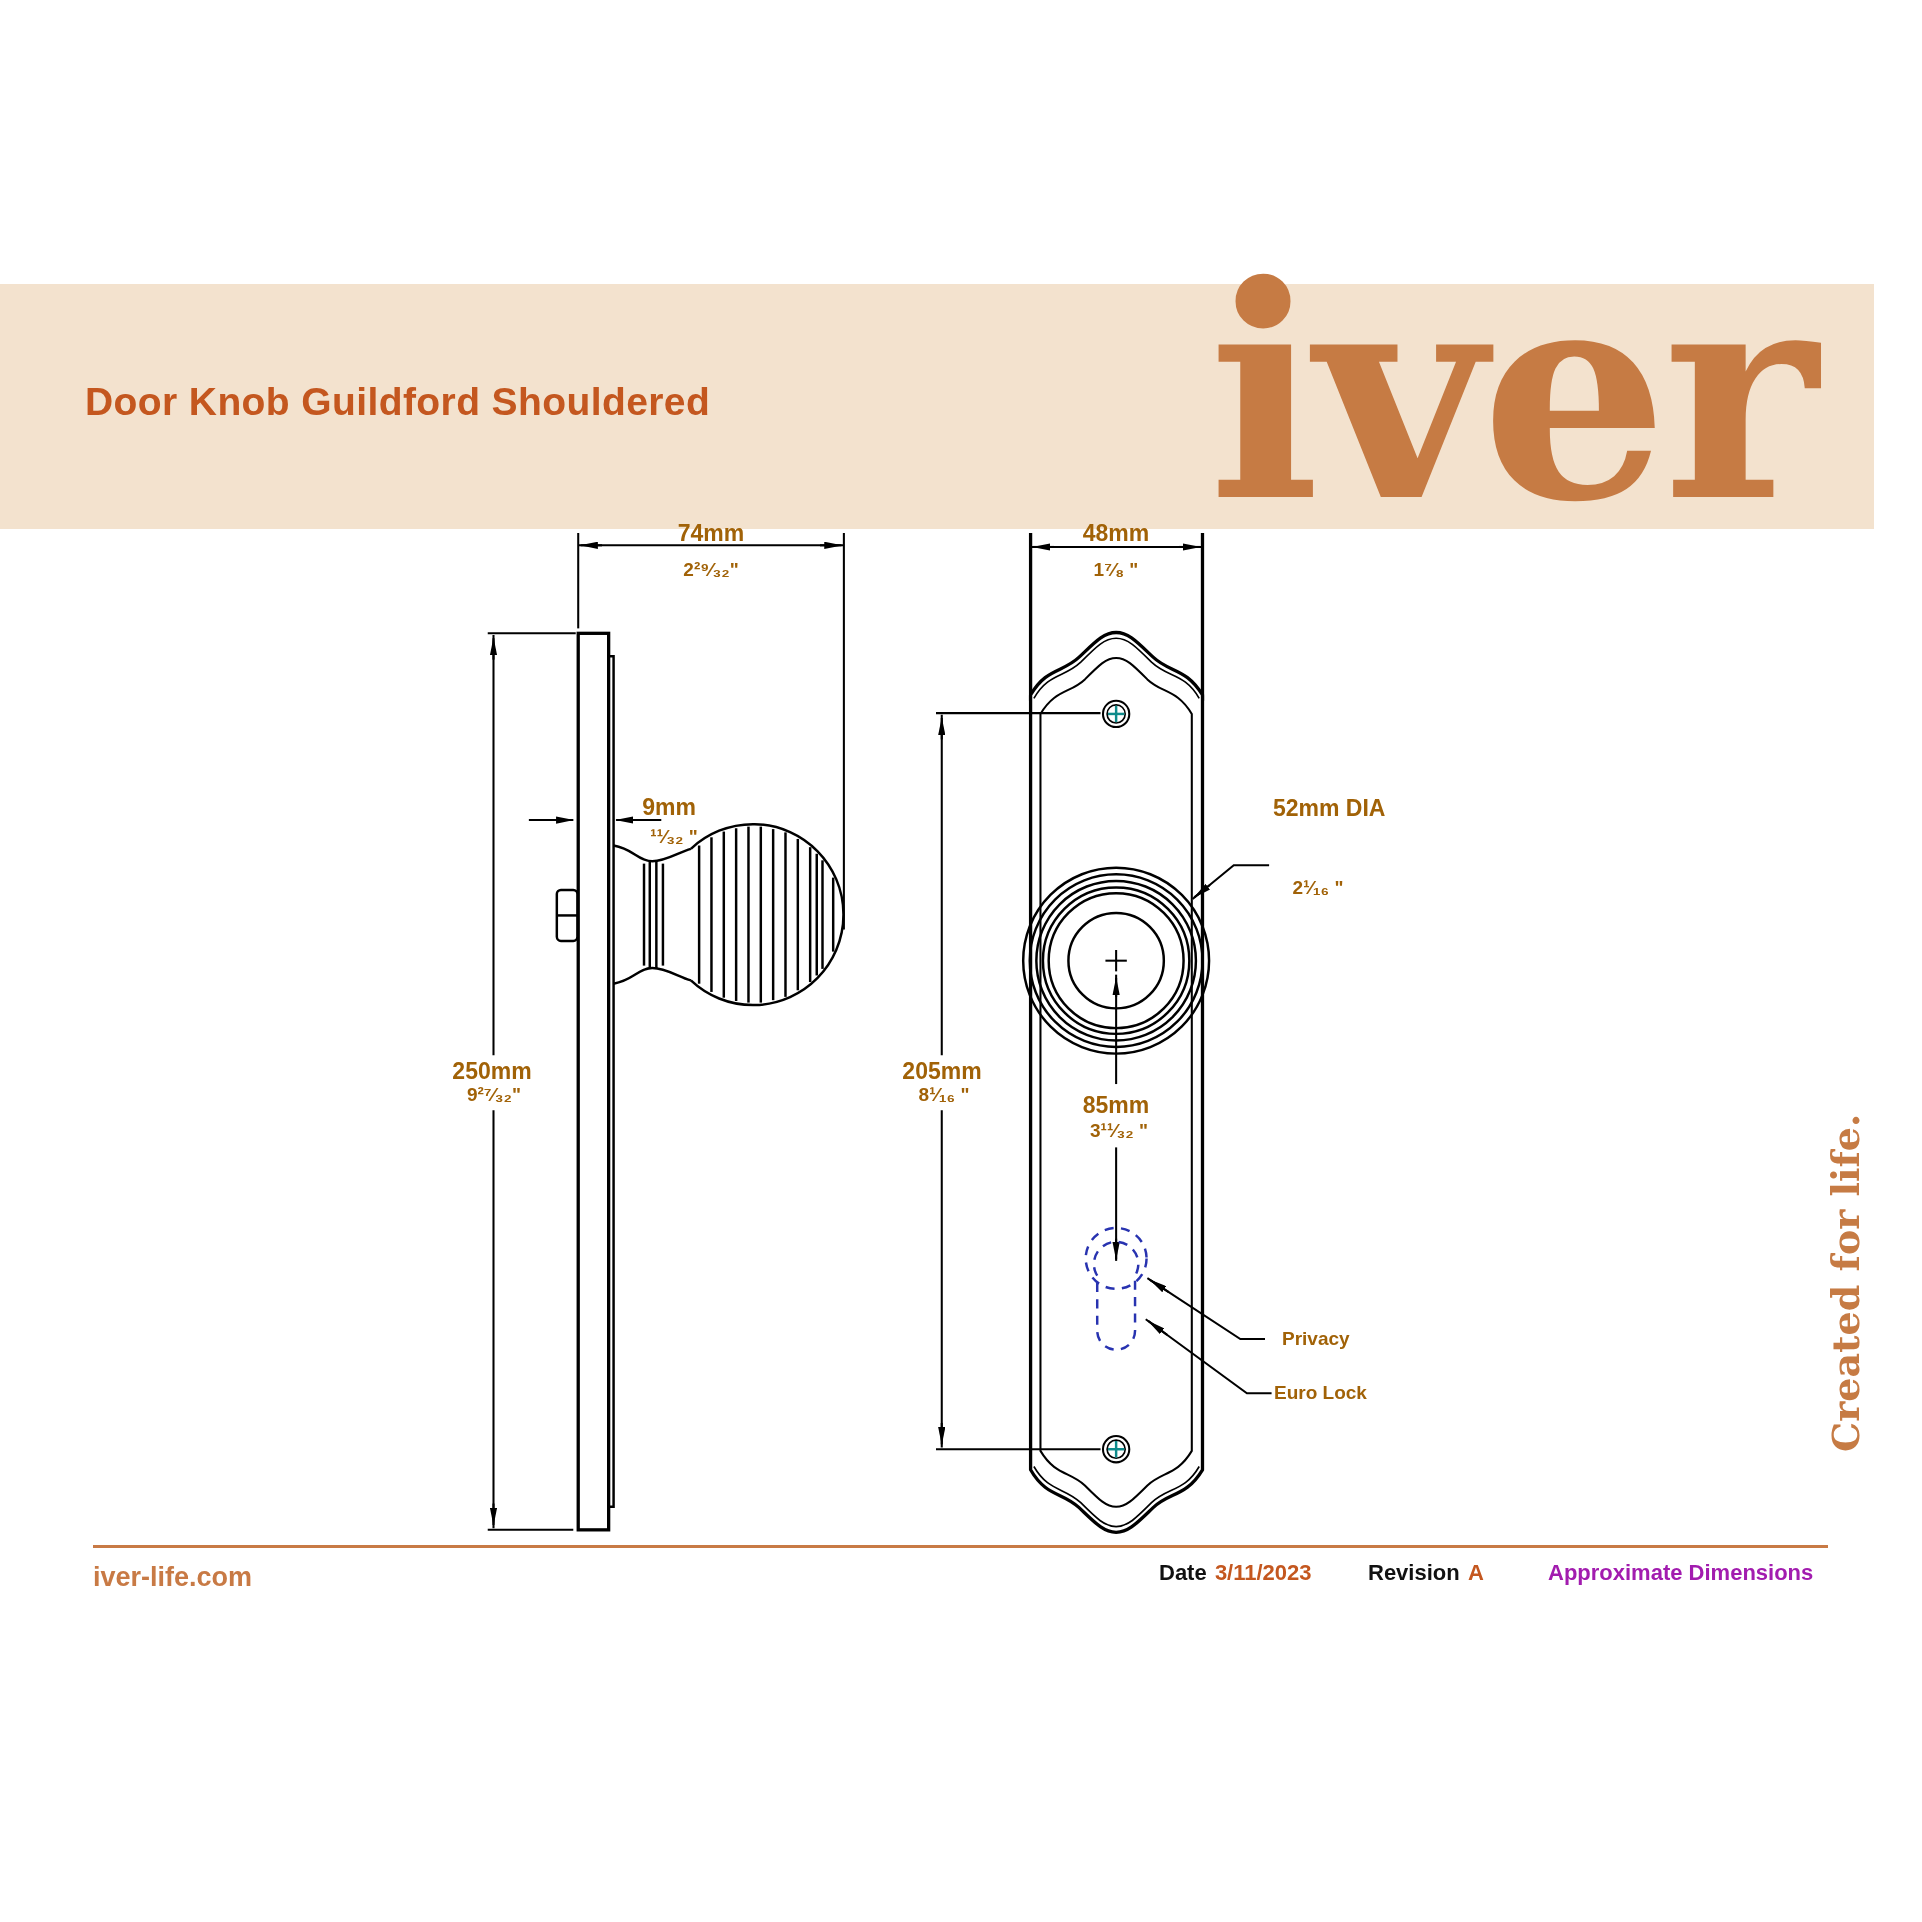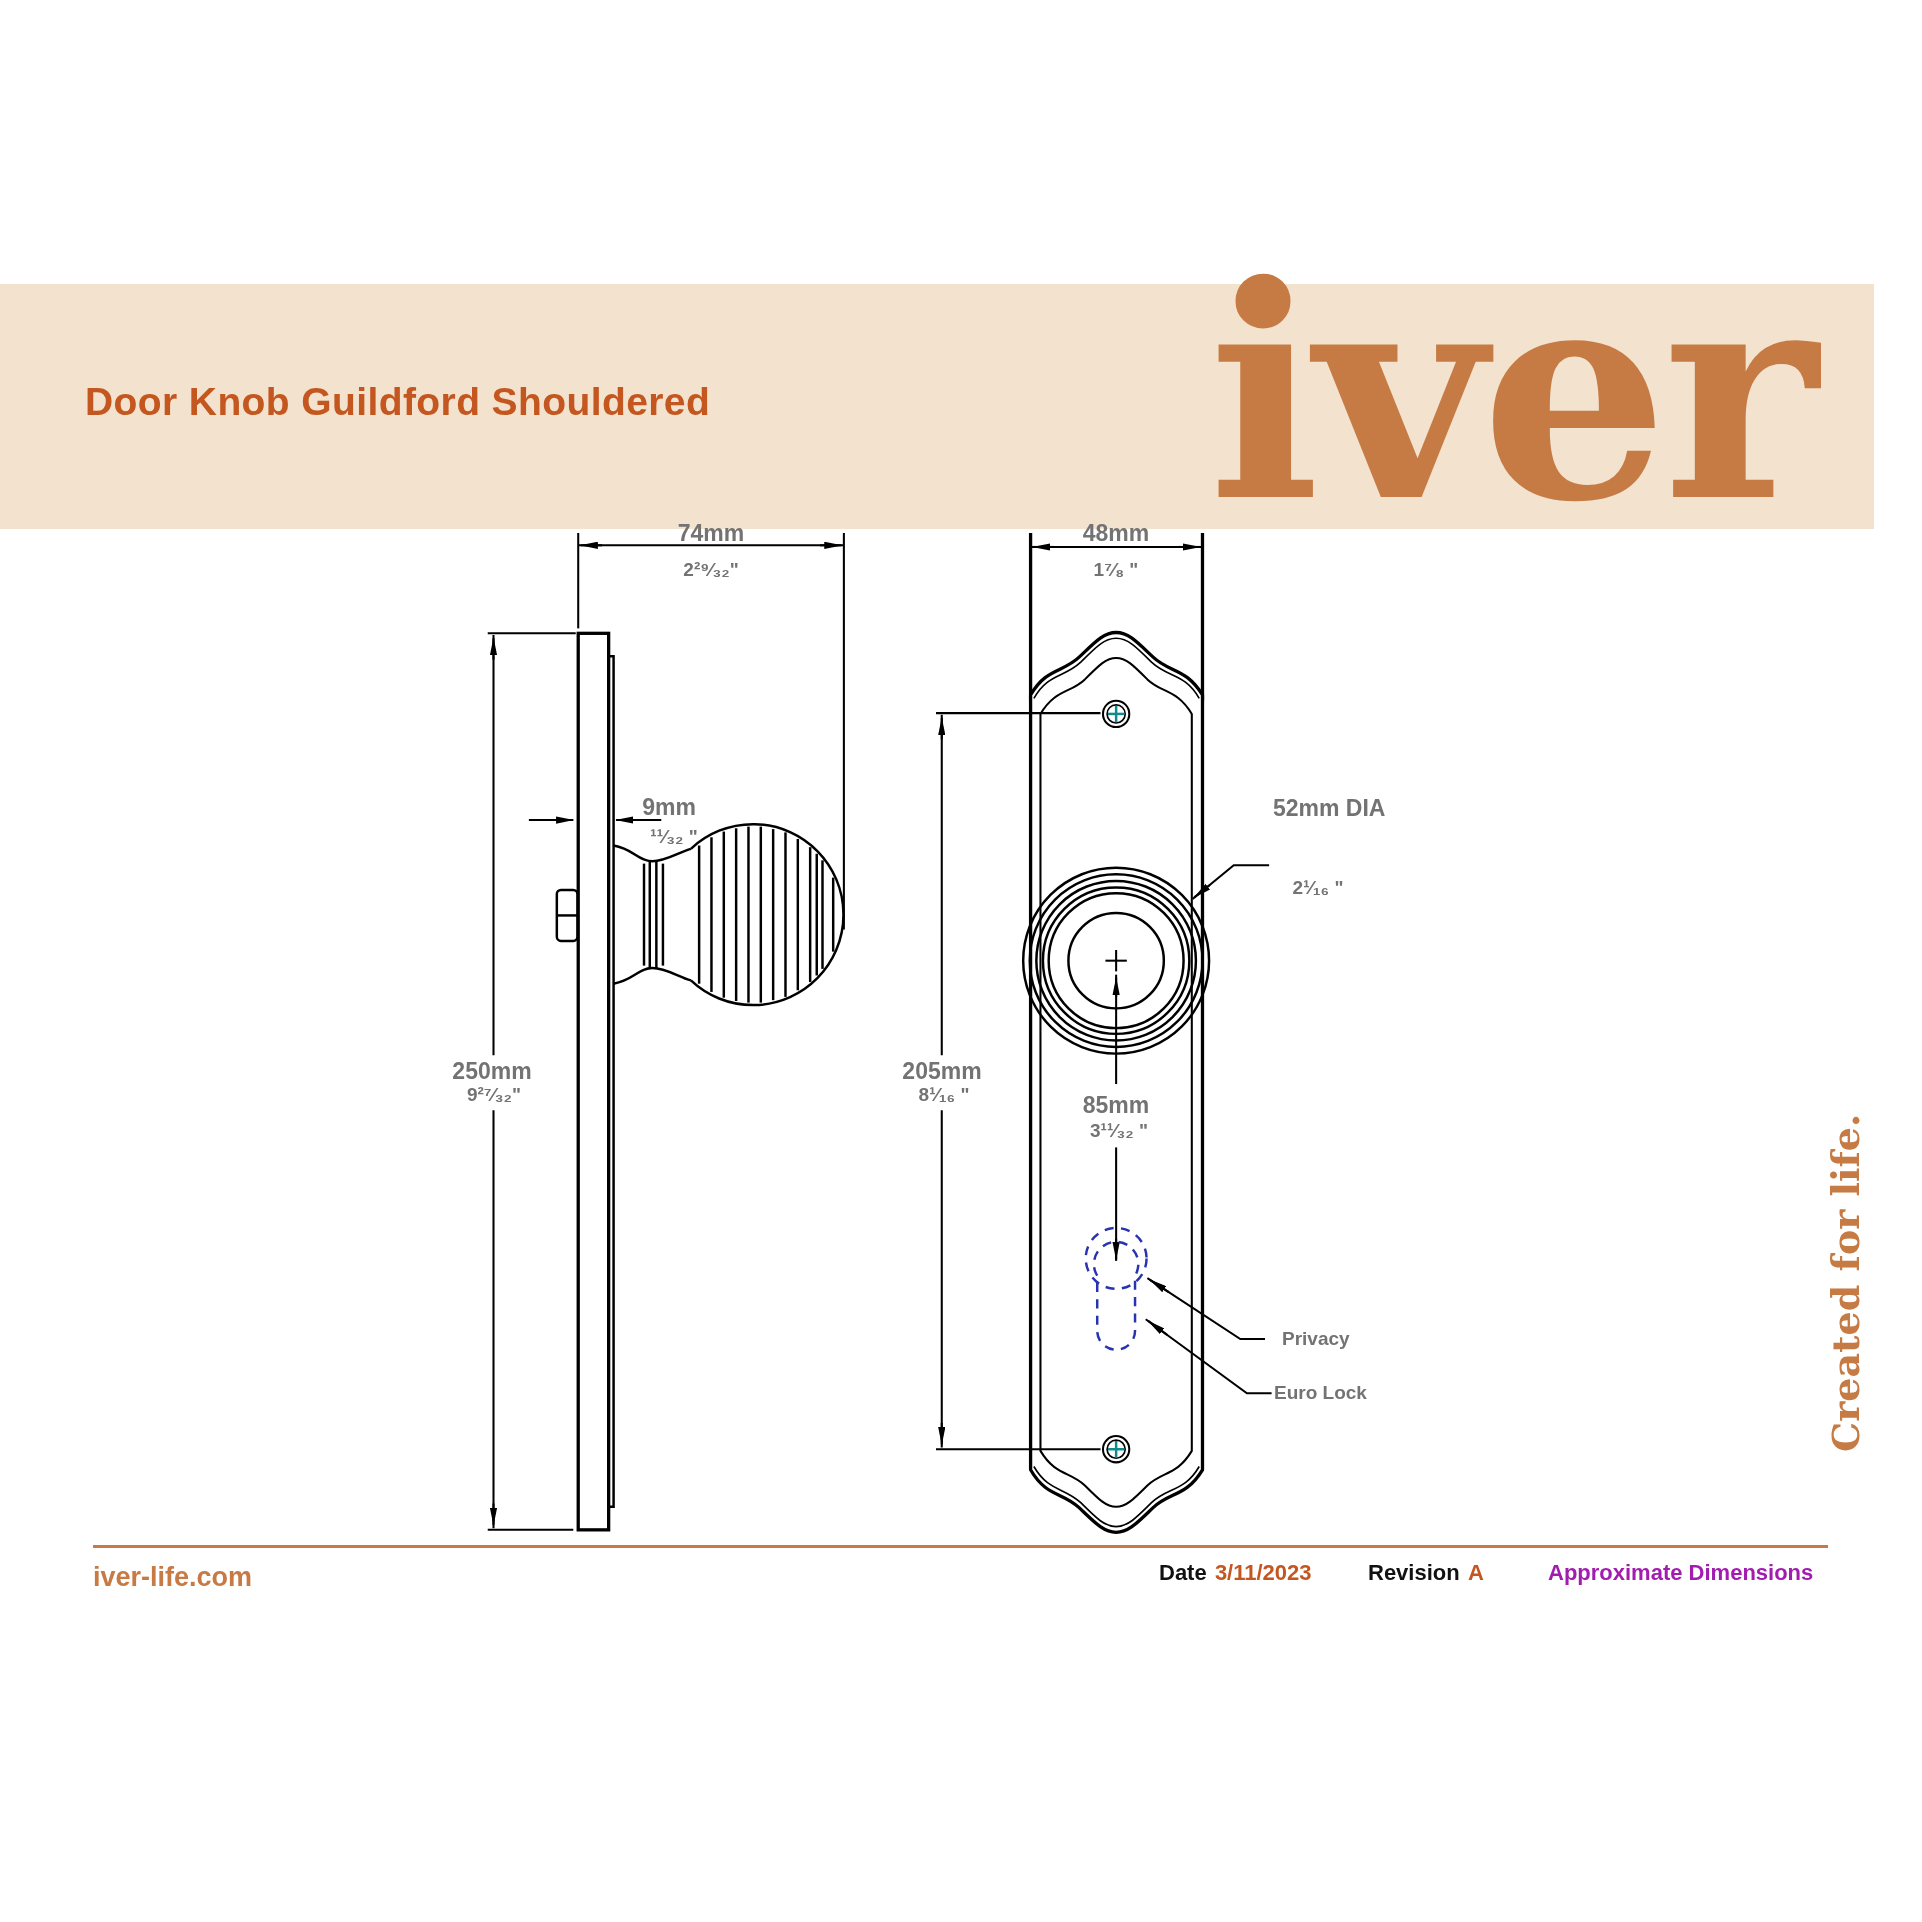--- a/index.html
+++ b/index.html
@@ -6,21 +6,21 @@
   #page{position:relative;width:1874px;height:1923px;background:#fff;overflow:hidden;
         font-family:"Liberation Sans",sans-serif;}
   #band{position:absolute;left:0;top:284px;width:1923px;height:245px;background:#F3E2CE;}
   #title{position:absolute;left:85px;top:380px;font-size:39px;font-weight:bold;color:#C4571F;
          letter-spacing:0.4px;white-space:nowrap;}
   #logo{position:absolute;right:61px;top:262px;font-family:"DejaVu Serif",serif;font-weight:bold;
         font-size:294px;line-height:0.9;color:#C67B44;letter-spacing:-5px;white-space:nowrap;}
   #tagline{position:absolute;left:1823px;top:1452px;transform:rotate(-90deg);transform-origin:0 0;
         font-family:"DejaVu Serif",serif;font-weight:bold;font-size:38px;color:#C67B44;white-space:nowrap;}
   svg{position:absolute;left:0;top:0;}
-  .lbl{position:absolute;font-weight:bold;color:#737373;white-space:nowrap;}
+  .lbl{position:absolute;font-weight:bold;color:#a16207;white-space:nowrap;}
   .dimv{font-size:23px;transform:translate(-50%,-50%);}
   .dimi{font-size:19px;transform:translate(-50%,-50%);}
   .call{font-size:19px;transform:translate(0,-50%);}
   .left{transform:translate(0,-50%);}
   #rule{position:absolute;left:93px;top:1545px;width:1735px;height:3.3px;background:#C87A45;}
   #website{position:absolute;left:93px;top:1562px;font-size:27px;font-weight:bold;color:#C87A45;}
   .foot{position:absolute;top:1560px;font-size:22px;font-weight:bold;display:flex;gap:8.2px;text-align:right;}
   .foot .k{color:#111;}
   .foot .v{color:#C4571F;}
   #note{color:#a21caf;}

